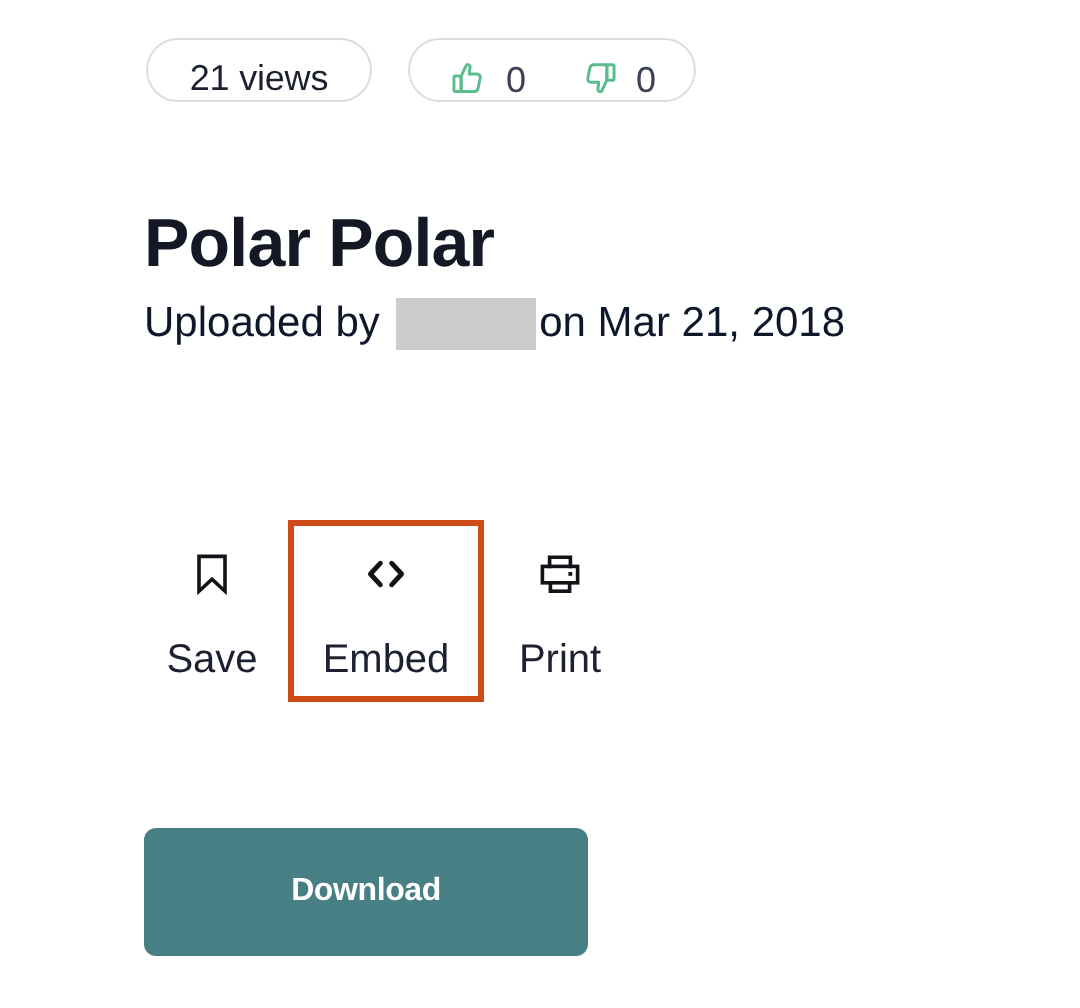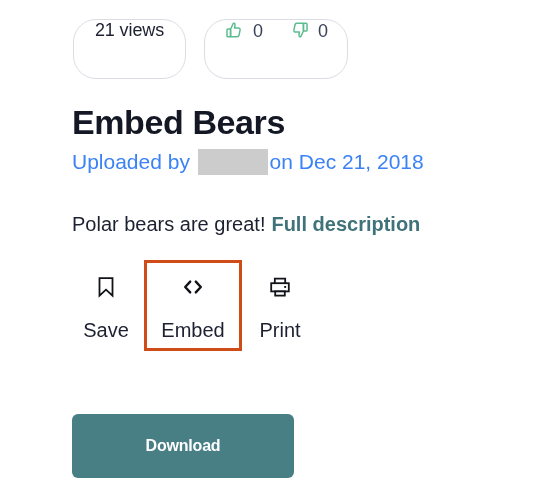--- a/index.html
+++ b/index.html
@@ -29,26 +29,26 @@
     position: absolute;
     left: 73px;
     top: 19px;
     display: flex;
     align-items: center;
     gap: 18px;
   }
 
   .pill {
     box-sizing: border-box;
-    height: 60px;
+    height: 32px;
     border: 1px solid #dcdde4;
     border-radius: 23px;
     background: #ffffff;
     display: flex;
-    align-items: flex-start;
+    align-items: flex-end;
     justify-content: center;
   }
 
   .pill-views {
     padding: 0 20px;
     min-width: 113px;
   }
 
   .pill-views .views-text {
     font-size: 18px;
@@ -95,21 +95,21 @@
     line-height: 1.15;
     white-space: nowrap;
   }
 
   
   .upload-line {
     position: absolute;
     left: 72px;
     top: 148px;
     font-size: 21px;
-    color: #3b82f6;
+    color: #0f172a;
     line-height: 1.3;
     white-space: nowrap;
     display: flex;
     align-items: center;
   }
   .upload-line .seg { white-space: pre; }
   .redacted {
     display: inline-block;
     width: 70px;
     height: 26px;
@@ -232,31 +232,28 @@
             <path d="M16.5 12.5 L13.8 18.4 C13.6 19 13 19.4 12.4 19.2 C11.7 19 11.3 18.3 11.4 17.6 L11.9 13.8 L7.4 13.8 C6.2 13.8 5.3 12.7 5.6 11.6 L6.8 5.7 C7 4.6 8 3.8 9.1 3.8 L16.5 3.8 Z"></path>
             <rect x="16.5" y="3.8" width="4.1" height="8.9" rx="1"></rect>
           </svg>
         </span>
         <span class="vote-count">0</span>
       </div>
 
     </div>
   </div>
 
-  <h1 class="page-title">Embed Bears</h1>
+  <h1 class="page-title">Polar Polar</h1>
 
   <div class="upload-line">
     <span class="seg">Uploaded by </span>
     <span class="redacted"></span>
-    <span class="seg"> on Dec 21, 2018</span>
+    <span class="seg"> on Mar 21, 2018</span>
   </div>
 
-  <div class="desc-line">
-    <span class="desc-text">Polar bears are great!</span><a class="full-desc">Full description</a>
-  </div>
 
   <div class="actions-row">
 
     <div class="action-item">
       <span class="action-icon">
         <svg viewBox="0 0 24 24" width="24" height="24" fill="none" stroke="#111318" stroke-width="1.8" stroke-linecap="square" stroke-linejoin="miter">
           <path d="M5.5 3.2 L18.5 3.2 L18.5 20.6 L12 14.6 L5.5 20.6 Z"></path>
         </svg>
       </span>
       <span class="action-label">Save</span>

